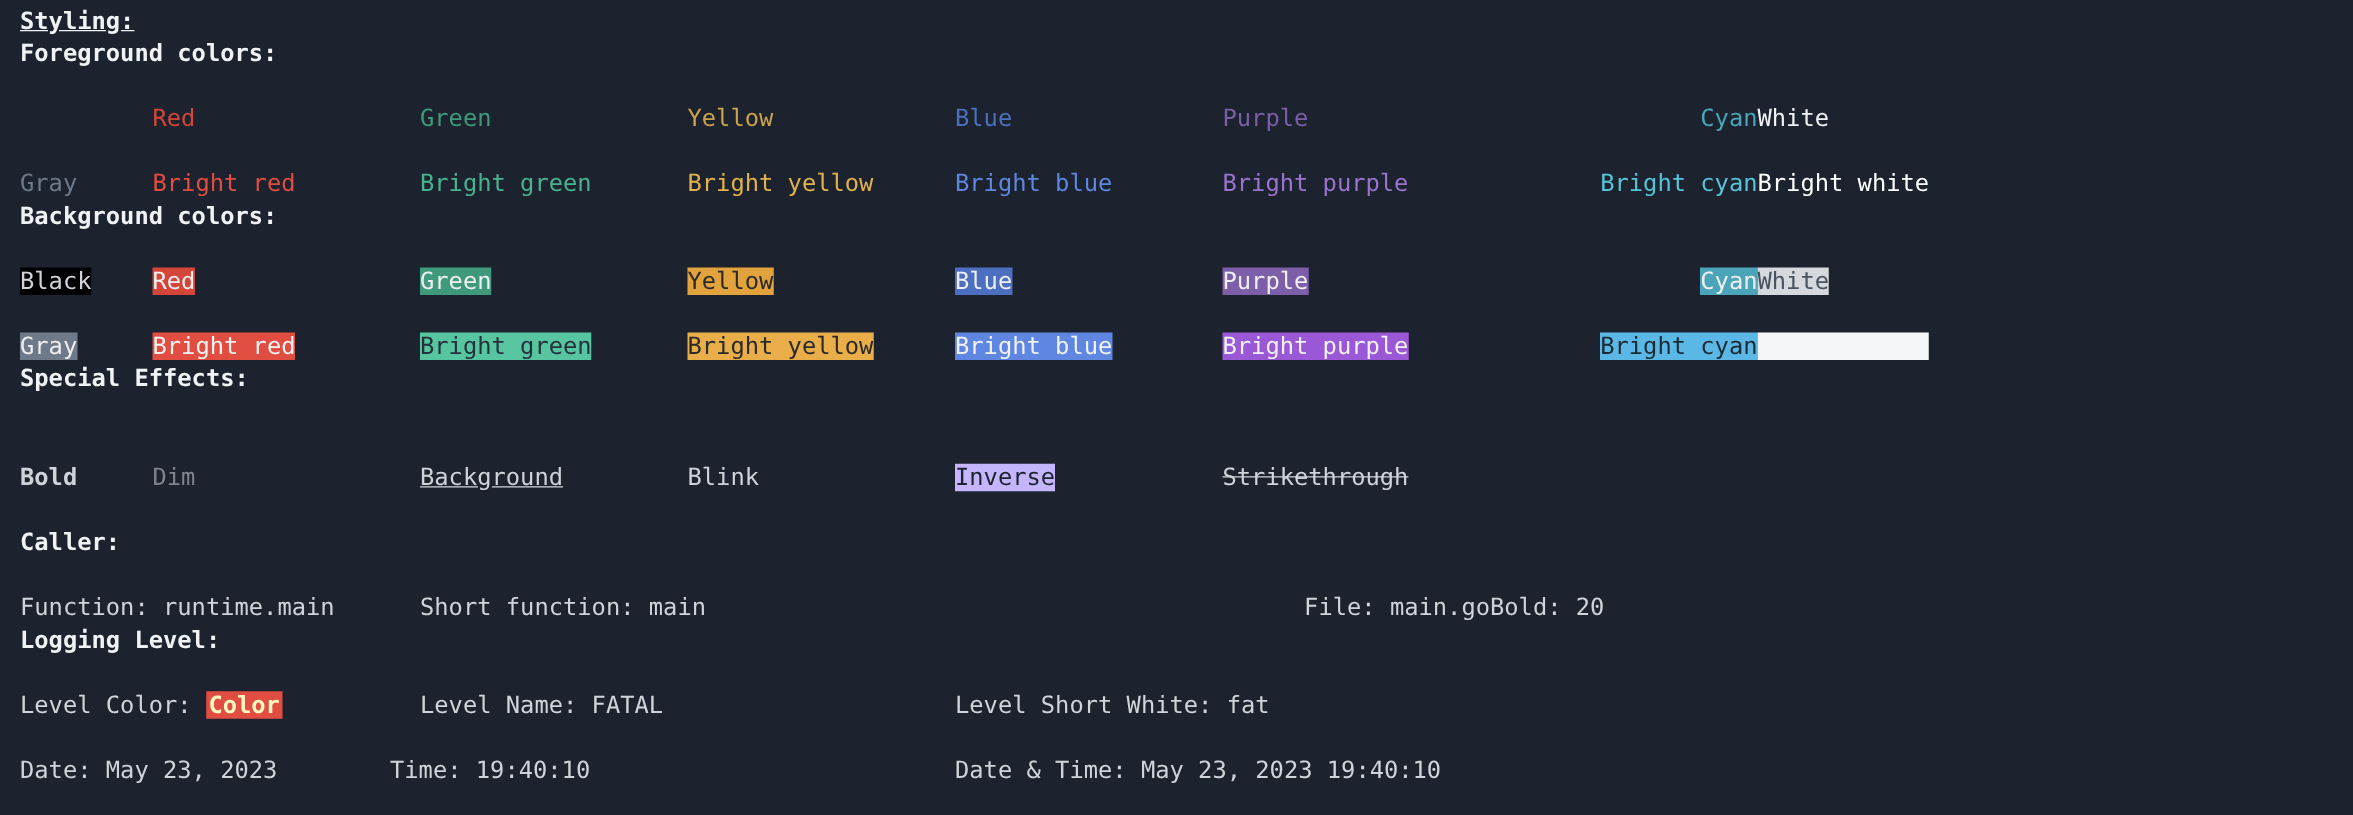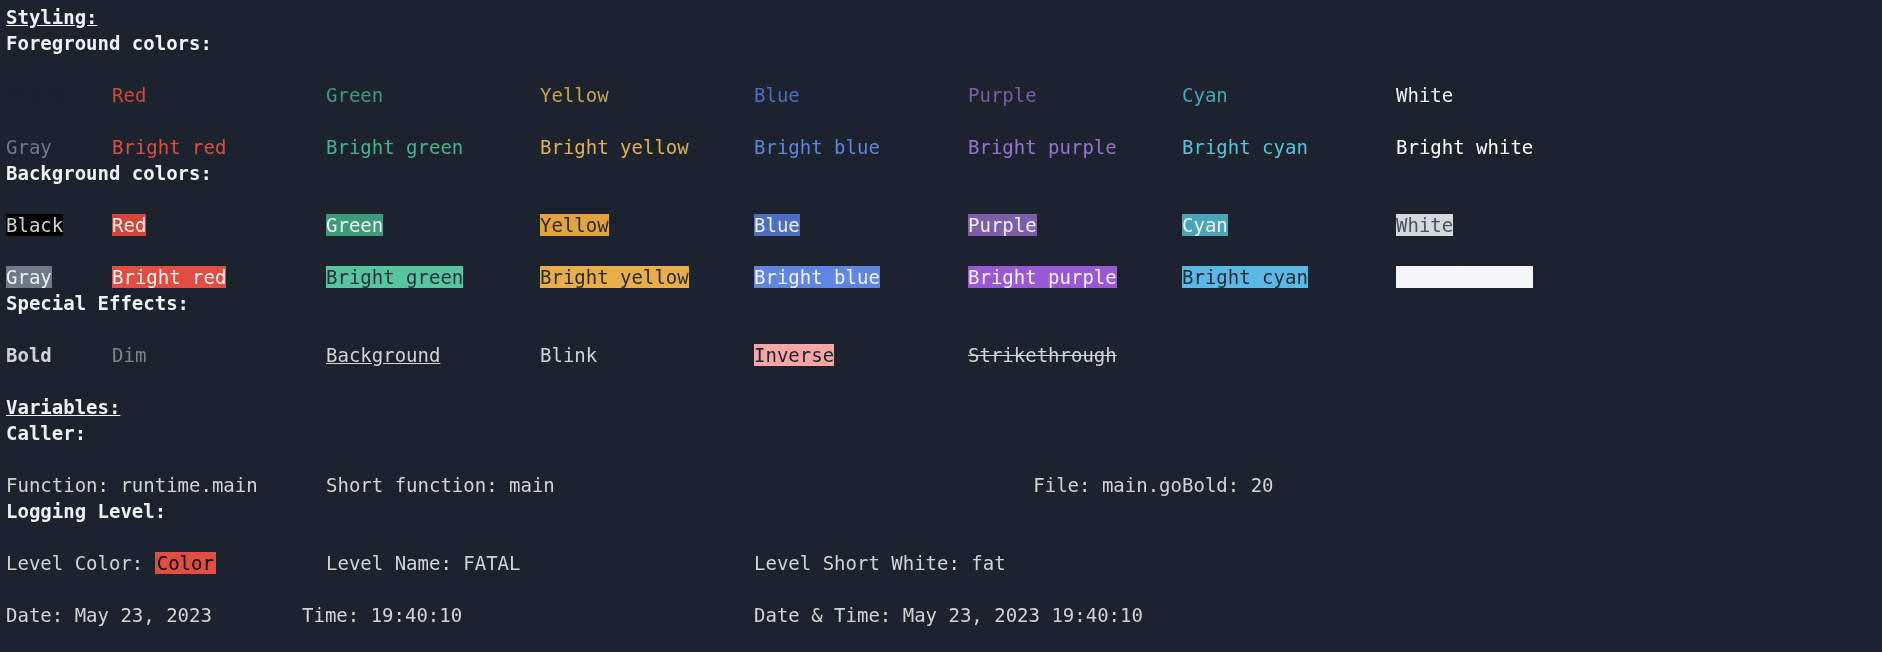--- a/index.html
+++ b/index.html
@@ -6,37 +6,37 @@
     margin:0;padding:0;
     background:#1c232e;
     color:#d0d4da;
     font-family:"DejaVu Sans Mono","Liberation Mono","Consolas",monospace;
     font-size:19px;
     line-height:26px;
   }
   .screen{
     width:1882px;
     height:652px;
-    padding:4px 6px 0 6px;
+    padding:4px 6px 0 16px;
     box-sizing:border-box;
     position:relative;
     overflow:hidden;
   }
   .row{white-space:pre;}
   .hdr{font-weight:bold;text-decoration:underline;color:#f0f2f5;}
   .sub{font-weight:bold;color:#f0f2f5;}
   .cell{display:inline-block;}
   
   .c0{width:106px;}
   .c1{width:214px;}
   .c2{width:214px;}
   .c3{width:214px;}
   .c4{width:214px;}
   .c5{width:214px;}
-  .c6{width:214px;}
+  .c6{width:214px;text-align:right;}
   .c7{width:214px;}
 
   
   .fg-black{color:#1c232e;}
   .fg-red{color:#d4453a;}
   .fg-green{color:#3e9a7a;}
   .fg-yellow{color:#caa34a;}
   .fg-blue{color:#4c6fbf;}
   .fg-purple{color:#7d5ea8;}
   .fg-cyan{color:#4aa5b8;}
@@ -64,24 +64,24 @@
   .bg-bgreen{background:#57c6a0;color:#24303b;}
   .bg-byellow{background:#e9ad4a;color:#2a2a2a;}
   .bg-bblue{background:#5f86e0;color:#f0f2f5;}
   .bg-bpurple{background:#9a57d6;color:#f0f2f5;}
   .bg-bcyan{background:#5bb8e6;color:#1a2a33;}
   .bg-bwhite{background:#f4f6f8;color:#f4f6f8;}
 
   .bold{font-weight:bold;}
   .dim{opacity:.55;}
   .ul{text-decoration:underline;}
-  .inv{background:#fca5a5;color:#1c232e;}
-  .strike{text-decoration:line-through;}
+  .inv{background:#c4b5fd;color:#1c232e;}
+  .strike{text-decoration:line-through;margin-top:27px;}
 
-  .lvlcolor{background:#e24d41;color:#000000;font-weight:normal;padding:0 2px;}
+  .lvlcolor{background:#e24d41;color:#fef9c3;font-weight:bold;padding:0 2px;}
   .label{color:#d0d4da;}
 </style>
 </head>
 <body>
 
 <div class="screen">
 
 <div class="row"><span class="hdr">Styling:</span></div>
 <div class="row"><span class="sub">Foreground colors:</span></div>
 
@@ -103,21 +103,20 @@
 <span class="cell c0"><span class="bg-gray">Gray</span></span><span class="cell c1"><span class="bg-bred">Bright red</span></span><span class="cell c2"><span class="bg-bgreen">Bright green</span></span><span class="cell c3"><span class="bg-byellow">Bright yellow</span></span><span class="cell c4"><span class="bg-bblue">Bright blue</span></span><span class="cell c5"><span class="bg-bpurple">Bright purple</span></span><span class="cell c6"><span class="bg-bcyan">Bright cyan</span></span><span class="cell c7"><span class="bg-bwhite">Bright white</span></span>
 </div>
 
 <div class="row"><span class="sub">Special Effects:</span></div>
 <div class="row">
 <span class="cell c0 bold">Bold</span><span class="cell c1 dim">Dim</span><span class="cell c2 ul">Background</span><span class="cell c3">Blink</span><span class="cell c4"><span class="inv">Inverse</span></span><span class="cell c5 strike">Strikethrough</span>
 </div>
 
 <div class="row">&nbsp;</div>
 
-<div class="row"><span class="hdr">Variables:</span></div>
 <div class="row"><span class="sub">Caller:</span></div>
 
 <div class="row">
 <span class="cell" style="width:320px;"><span class="label">Function: </span><span>runtime.main</span></span><span class="cell" style="width:428px;"><span class="label">Short function: </span><span>main</span></span><span class="cell" style="width:428px;text-align:right;"><span class="label">File: </span><span>main.go</span></span><span class="cell"><span class="label">Bold: </span><span>20</span></span>
 </div>
 
 <div class="row"><span class="sub">Logging Level:</span></div>
 <div class="row">
 <span class="cell" style="width:320px;"><span class="label">Level Color: </span><span class="lvlcolor">Color</span></span><span class="cell" style="width:428px;"><span class="label">Level Name: </span><span>FATAL</span></span><span class="cell"><span class="label">Level Short White: </span><span>fat</span></span>
 </div>

